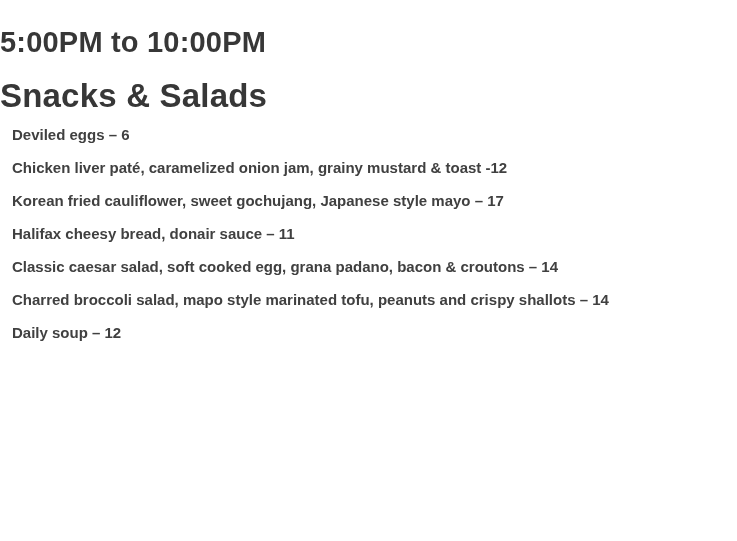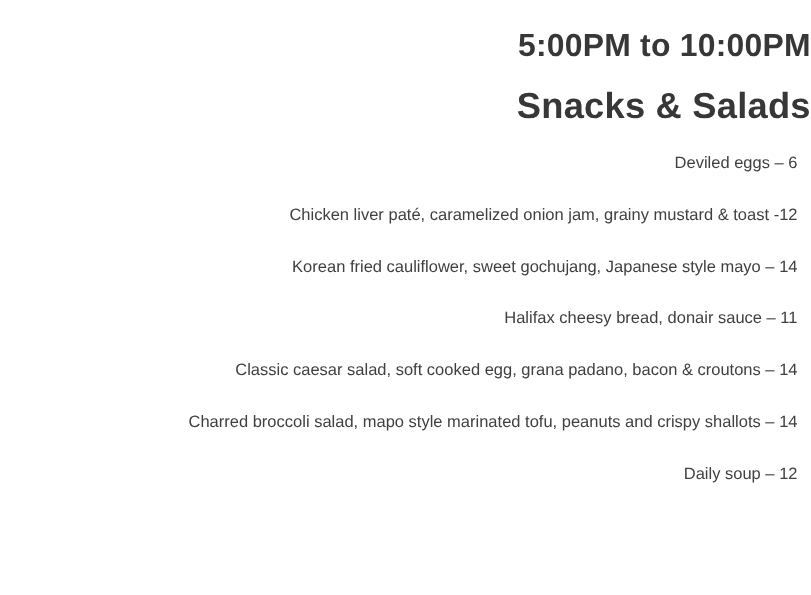--- a/index.html
+++ b/index.html
@@ -12,56 +12,56 @@
     margin: 0;
     padding: 0;
     background: var(--page-bg, #ffffff);
   }
   .menu-page {
     width: 737px;
     height: 541px;
     margin: 0 auto;
     background: var(--page-bg, #ffffff);
     font-family: "Liberation Sans", "DejaVu Sans", sans-serif;
-    text-align: right;
+    text-align: left;
     overflow: hidden;
     padding-top: 24px;
   }
   .hours-heading {
     margin: 0;
     font-size: 29px;
     line-height: 36px;
     font-weight: 700;
     letter-spacing: 0.2px;
     color: var(--heading-color, #373737);
   }
   .section-heading {
     margin: 20px 0 0 0;
     font-size: 33px;
     line-height: 32px;
     font-weight: 700;
     letter-spacing: 0.2px;
     color: var(--heading-color, #373737);
   }
   .menu-item {
-    margin: 26px 12px 0 12px;
+    margin: 12px 12px 0 12px;
     font-size: 15px;
     line-height: 21px;
-    font-weight: 400;
+    font-weight: 700;
     color: var(--body-color, #404040);
   }
 </style>
 </head>
 <body>
 
 <div class="menu-page">
   <h1 class="hours-heading">5:00PM to 10:00PM</h1>
 
   <h2 class="section-heading">Snacks &amp; Salads</h2>
 
   <p class="menu-item">Deviled eggs – 6</p>
   <p class="menu-item">Chicken liver paté, caramelized onion jam, grainy mustard &amp; toast -12</p>
-  <p class="menu-item">Korean fried cauliflower, sweet gochujang, Japanese style mayo – 14</p>
+  <p class="menu-item">Korean fried cauliflower, sweet gochujang, Japanese style mayo – 17</p>
   <p class="menu-item">Halifax cheesy bread, donair sauce – 11</p>
   <p class="menu-item">Classic caesar salad, soft cooked egg, grana padano, bacon &amp; croutons – 14</p>
   <p class="menu-item">Charred broccoli salad, mapo style marinated tofu, peanuts and crispy shallots – 14</p>
   <p class="menu-item">Daily soup – 12</p>
 </div>
 
 </body></html>

